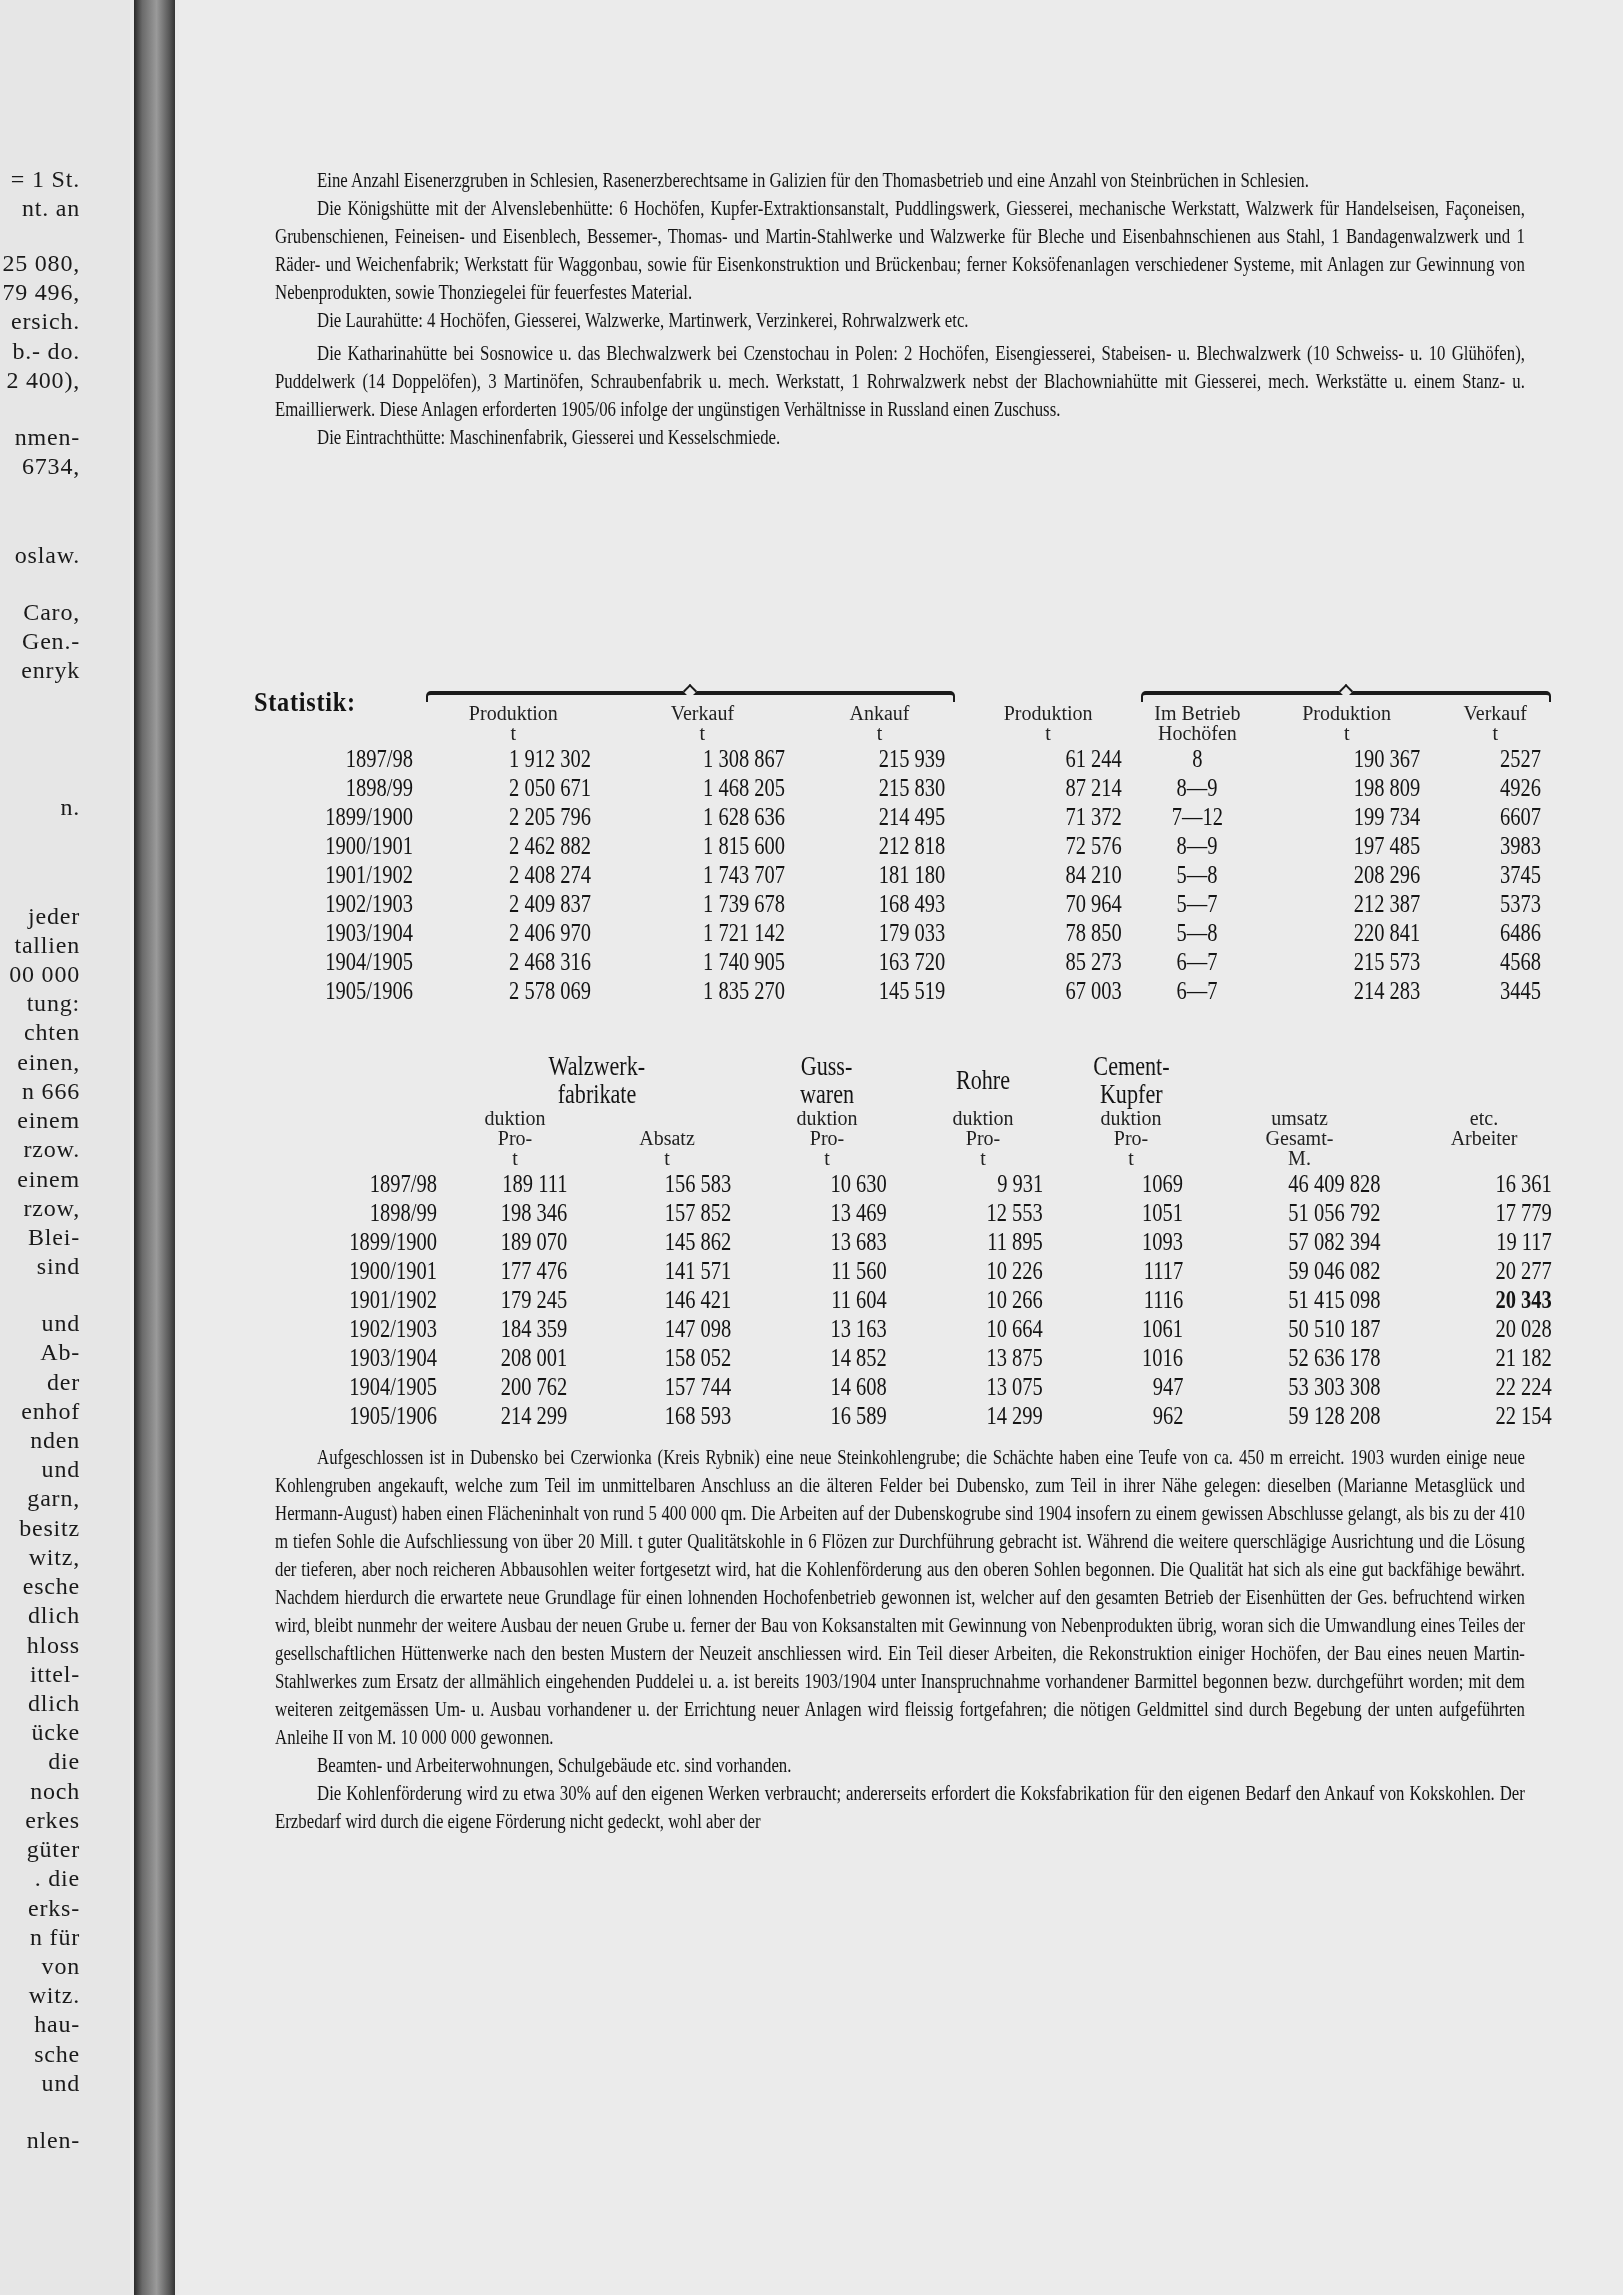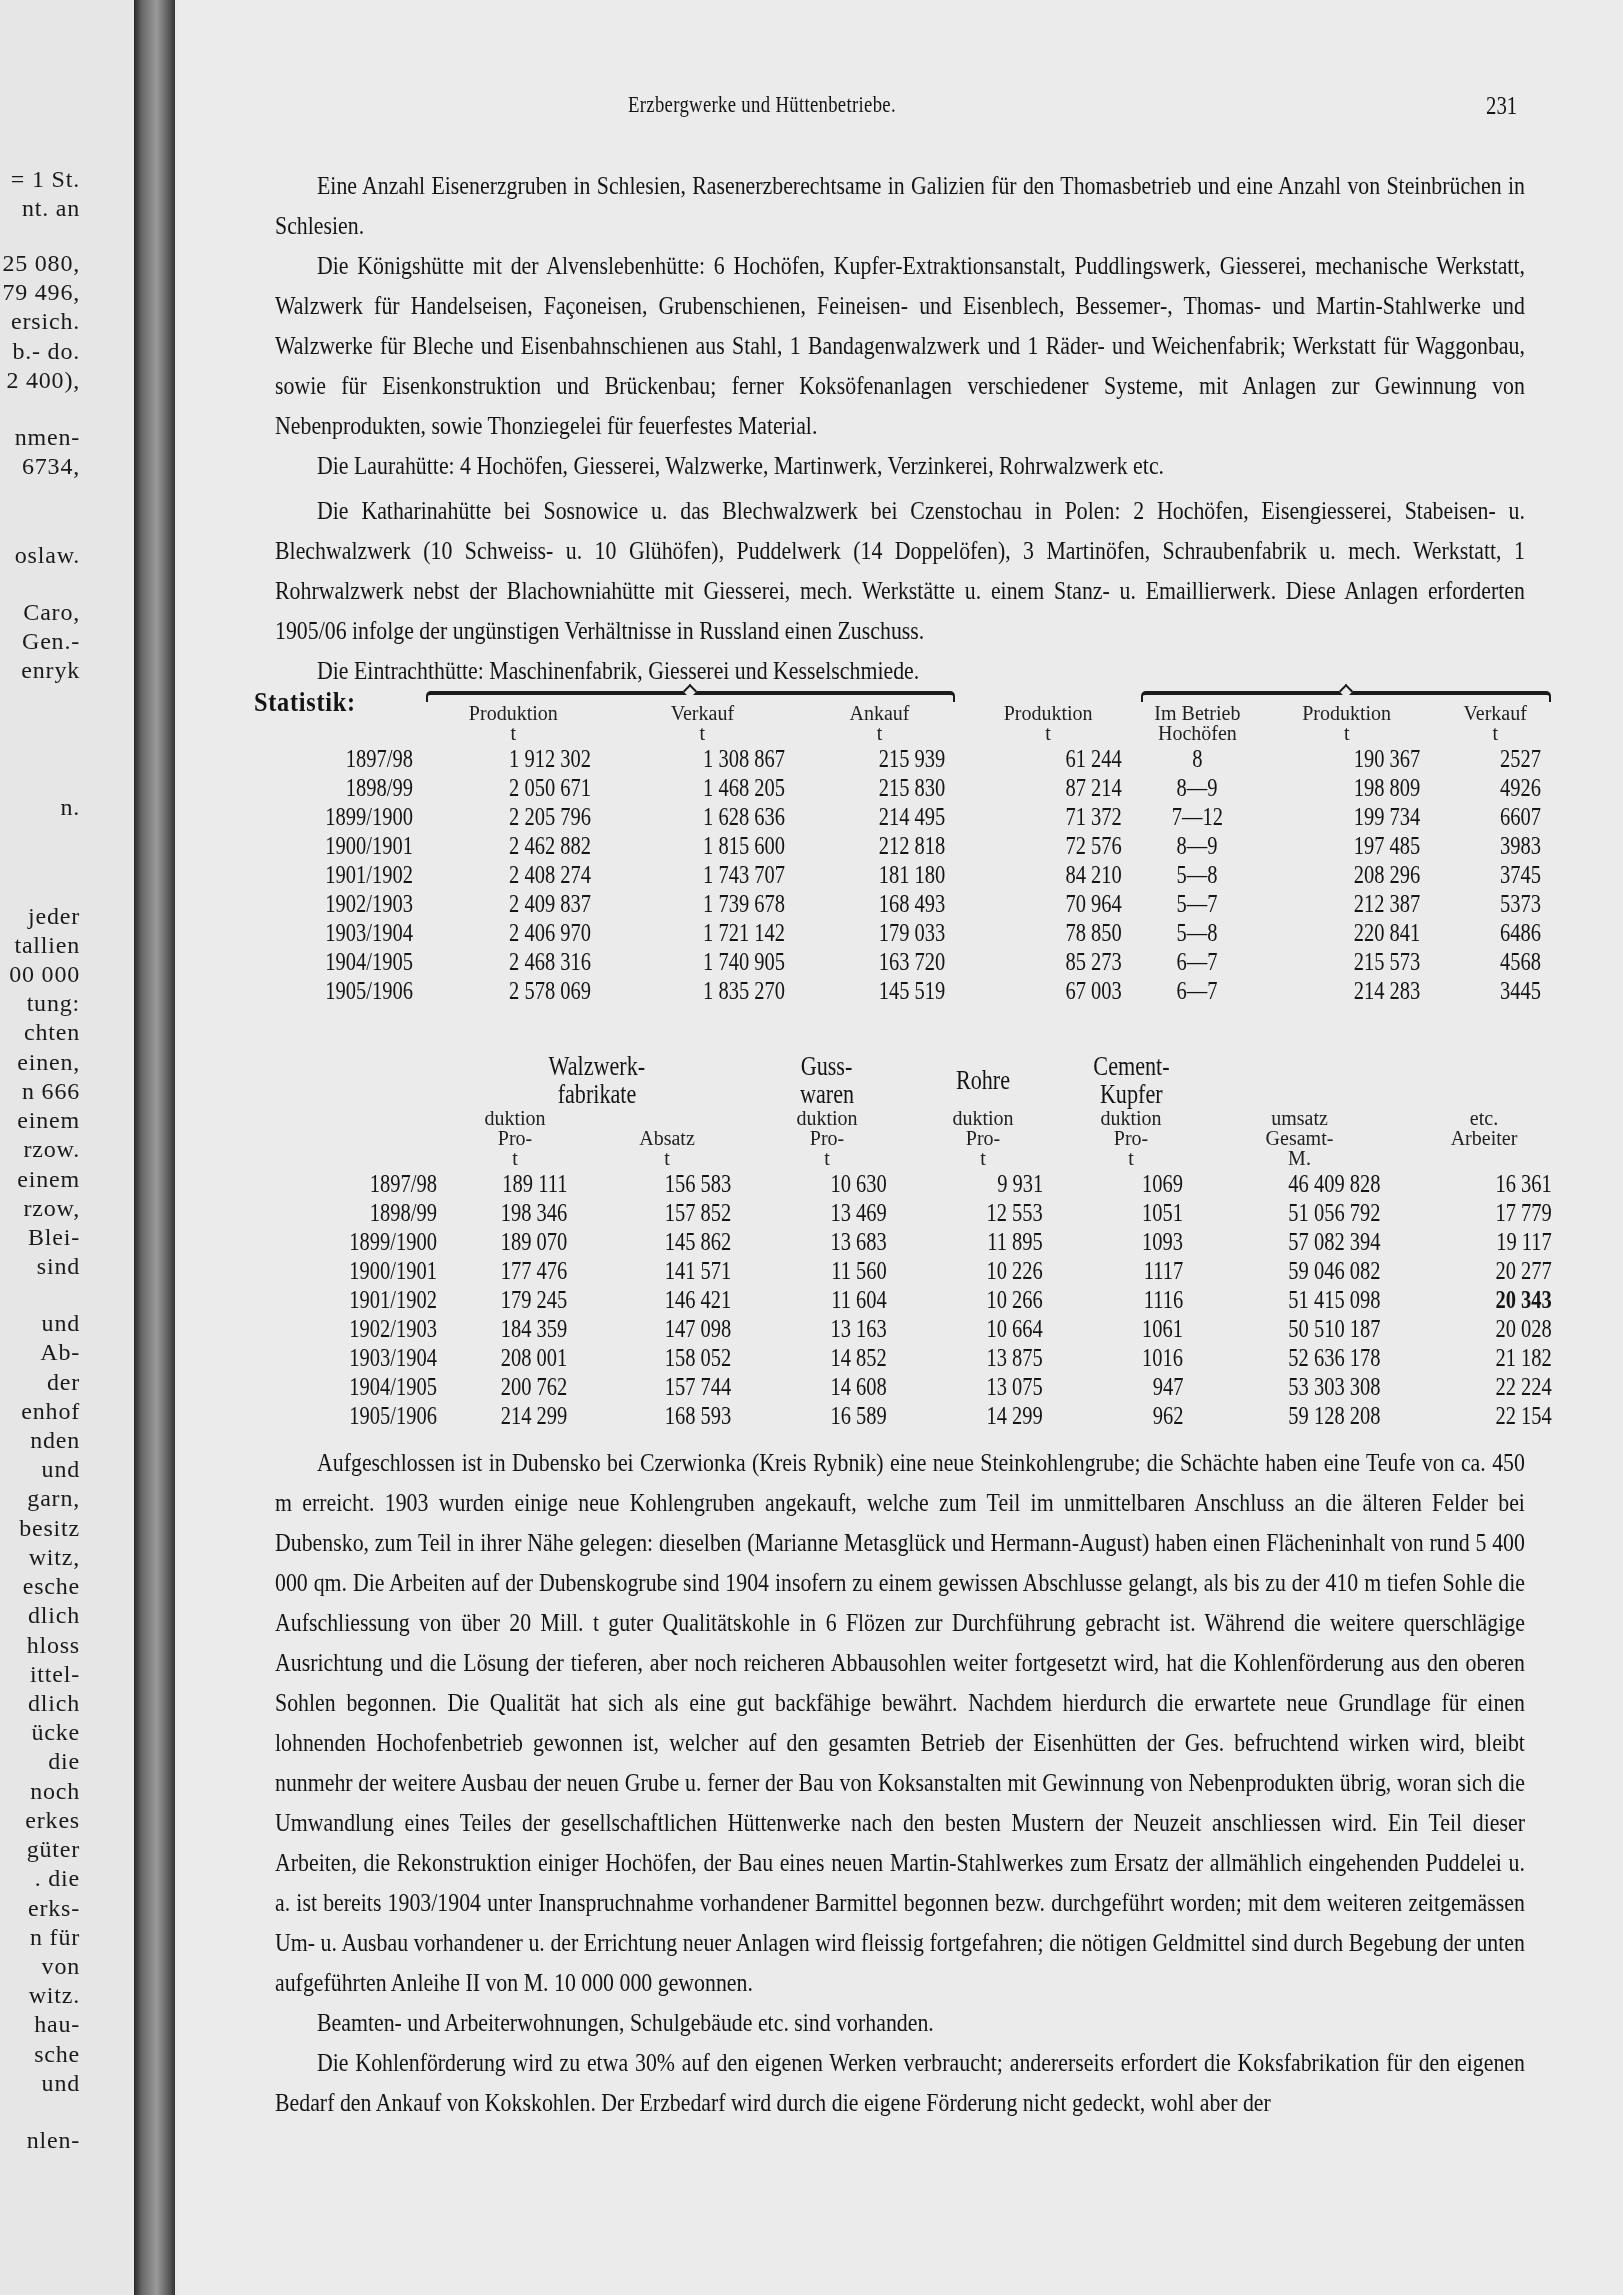--- a/index.html
+++ b/index.html
@@ -30,22 +30,22 @@
   }
   .running-title {
     position: absolute; left: 449px; font-size: 24px; letter-spacing: 0.4px;
     transform: scaleX(0.78); transform-origin: left;
   }
   .page-number {
     position: absolute; left: 1307px; font-size: 26px;
     transform: scaleX(0.8); transform-origin: left;
   }
   .text {
-    position: absolute; left: 96px; width: 1250px; font-size: 26px;
-    line-height: 40px; text-align: justify; font-family: Liberation Serif, serif;
+    position: absolute; left: 96px; width: 1250px; font-size: 20px;
+    line-height: 28px; text-align: justify; font-family: Liberation Serif, serif;
   }
   .text p { margin: 0; text-indent: 50px; }
   .squeeze { transform: scaleX(0.84); transform-origin: left top; width: 1488px; }
   .stat-label {
     position: absolute; left: 75px; top: 687px; font-size: 27px; font-weight: bold;
     letter-spacing: 0.8px; transform: scaleX(0.9); transform-origin: left;
   }
   table { border-collapse: collapse; position: absolute; }
   td, th { padding: 0; font-weight: normal; white-space: nowrap; }
   .t1 { left: 39px; top: 688px; }
@@ -142,24 +142,20 @@
     <div class="frag" style="top: 1953px;">von</div>
     <div class="frag" style="top: 1982px;">witz.</div>
     <div class="frag" style="top: 2011px;">hau-</div>
     <div class="frag" style="top: 2041px;">sche</div>
     <div class="frag" style="top: 2070px;">und</div>
     <div class="frag" style="top: 2127px;">nlen-</div>
   </div>
 <div class="gutter"></div>
 
 <div class="page">
-  <div class="running-head">
-    <span class="running-title">Erzbergwerke und Hüttenbetriebe.</span>
-    <span class="page-number">231</span>
-  </div>
 
   <div class="text" style="top:166px;">
     <div class="squeeze">
       <p>Eine Anzahl Eisenerzgruben in Schlesien, Rasenerzberechtsame in Galizien für den Thomasbetrieb und eine Anzahl von Steinbrüchen in Schlesien.</p>
       <p>Die Königshütte mit der Alvenslebenhütte: 6 Hochöfen, Kupfer-Extraktionsanstalt, Puddlingswerk, Giesserei, mechanische Werkstatt, Walzwerk für Handelseisen, Façoneisen, Grubenschienen, Feineisen- und Eisenblech, Bessemer-, Thomas- und Martin-Stahlwerke und Walzwerke für Bleche und Eisenbahnschienen aus Stahl, 1 Bandagenwalzwerk und 1 Räder- und Weichenfabrik; Werkstatt für Waggonbau, sowie für Eisenkonstruktion und Brückenbau; ferner Koksöfenanlagen verschiedener Systeme, mit Anlagen zur Gewinnung von Nebenprodukten, sowie Thonziegelei für feuerfestes Material.</p>
       <p>Die Laurahütte: 4 Hochöfen, Giesserei, Walzwerke, Martinwerk, Verzinkerei, Rohrwalzwerk etc.</p>
       <p style="margin-top:4.9px;">Die Katharinahütte bei Sosnowice u. das Blechwalzwerk bei Czenstochau in Polen: 2 Hochöfen, Eisengiesserei, Stabeisen- u. Blechwalzwerk (10 Schweiss- u. 10 Glühöfen), Puddelwerk (14 Doppelöfen), 3 Martinöfen, Schraubenfabrik u. mech. Werkstatt, 1 Rohrwalzwerk nebst der Blachowniahütte mit Giesserei, mech. Werkstätte u. einem Stanz- u. Emaillierwerk. Diese Anlagen erforderten 1905/06 infolge der ungünstigen Verhältnisse in Russland einen Zuschuss.</p>
       <p>Die Eintrachthütte: Maschinenfabrik, Giesserei und Kesselschmiede.</p>
     </div>
   </div>

